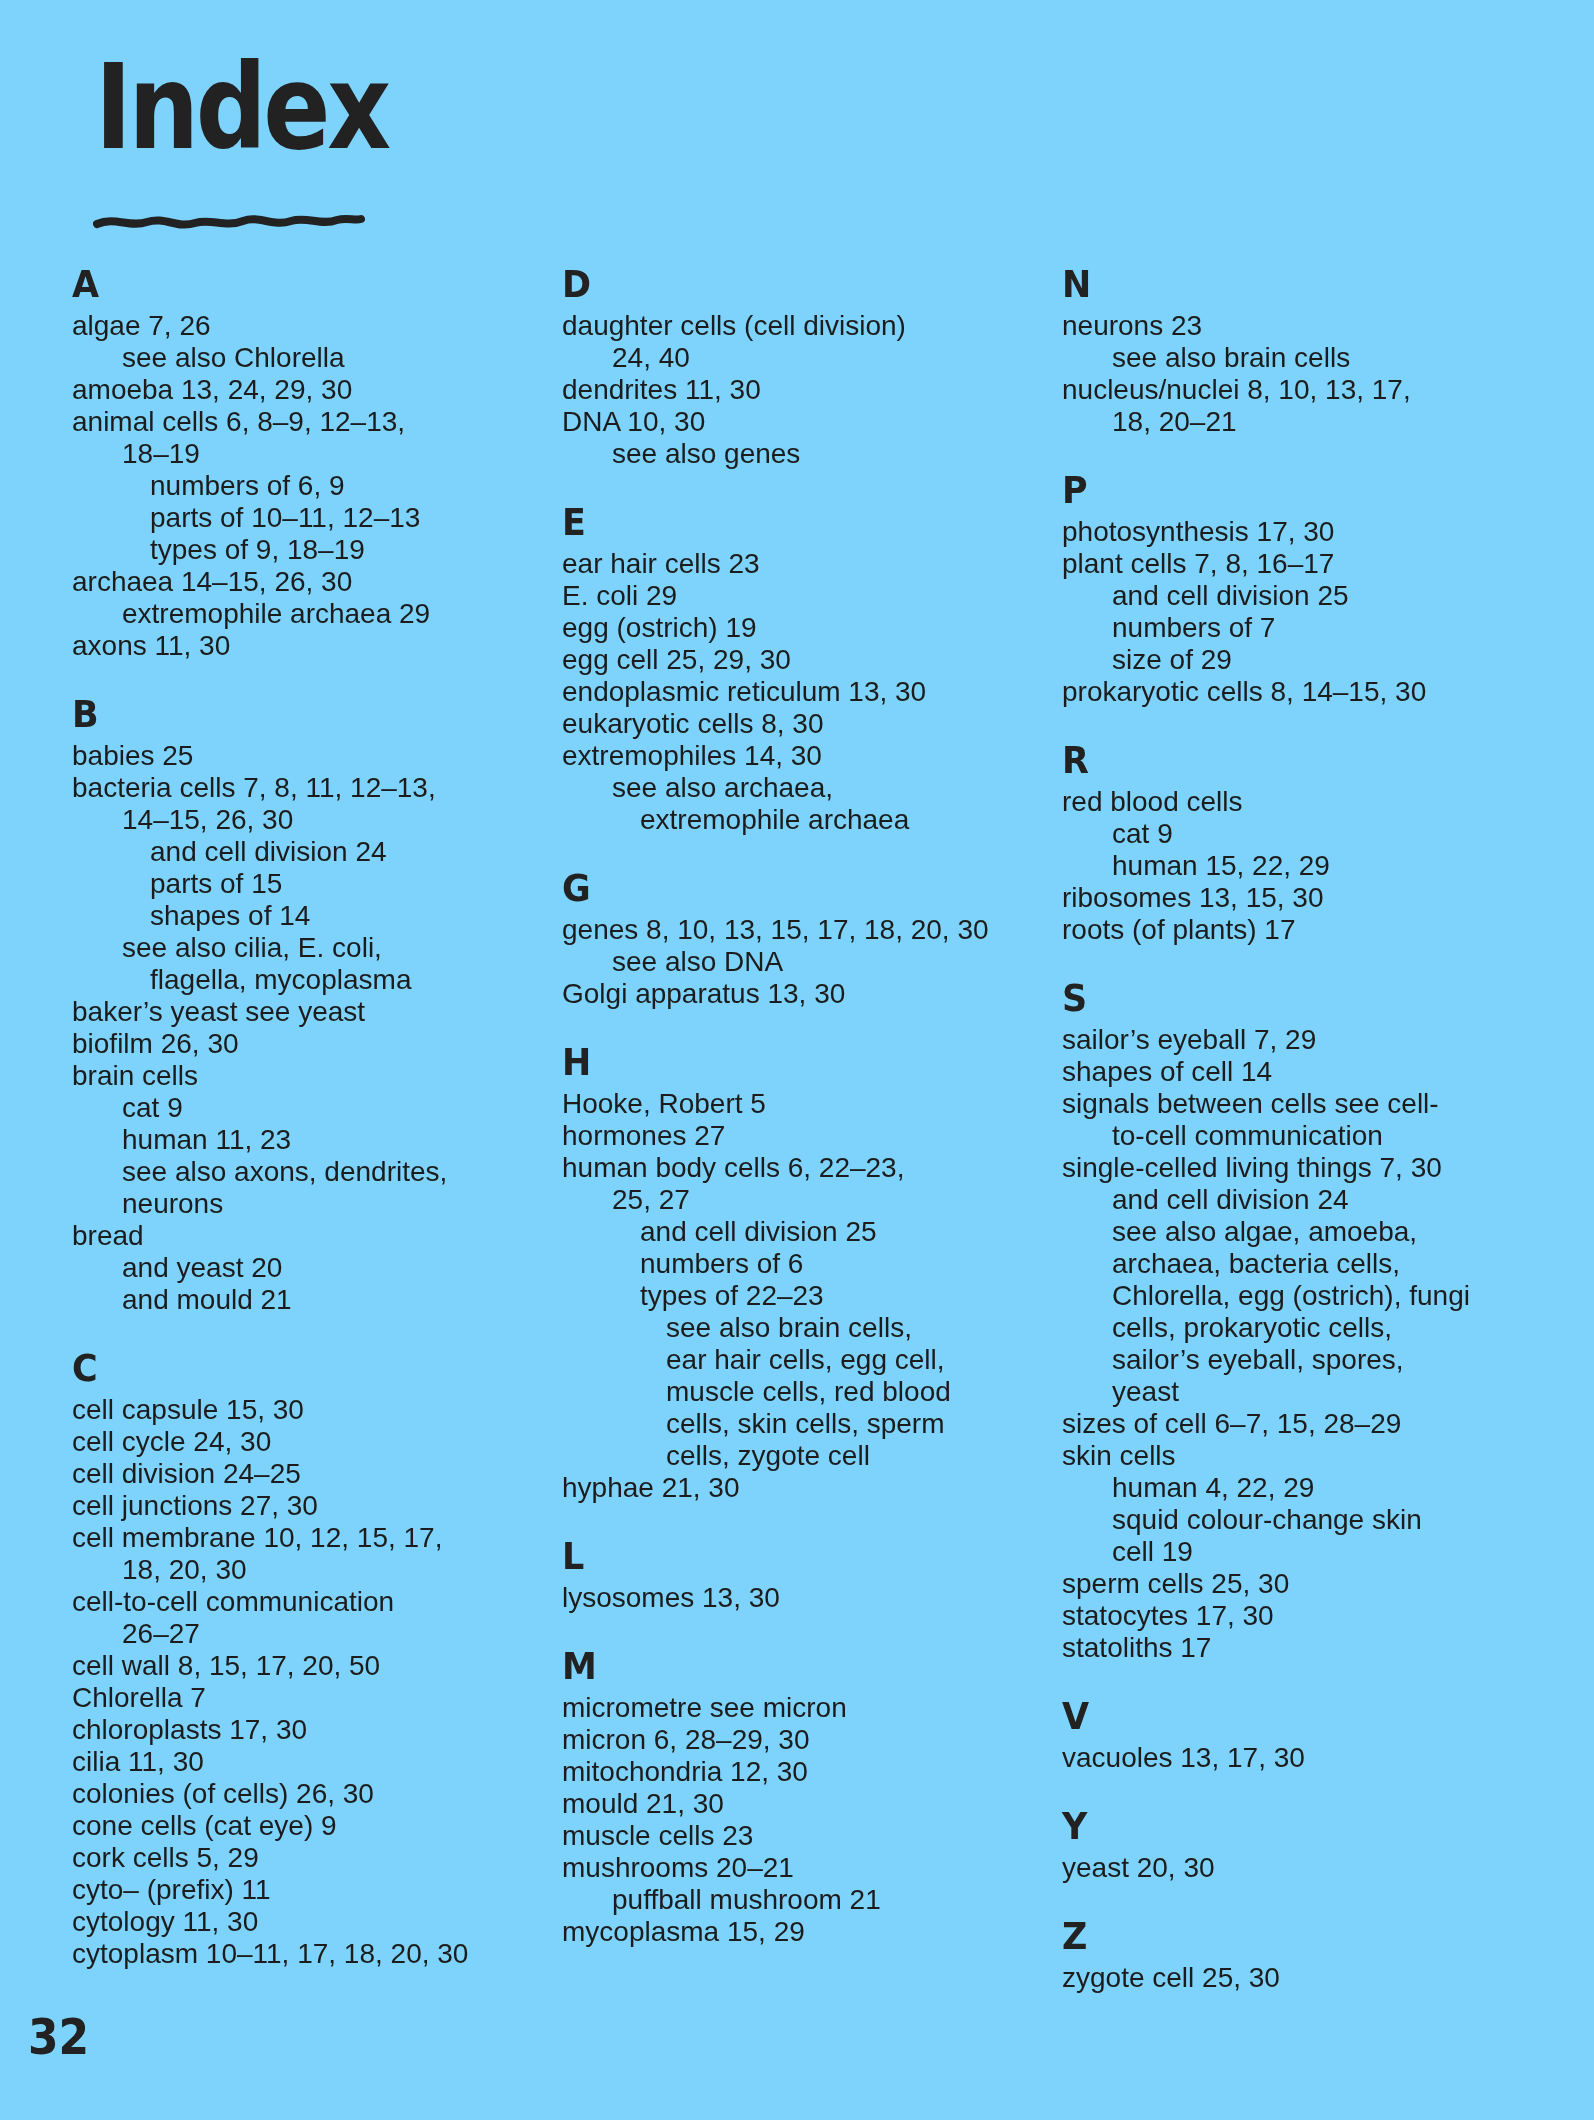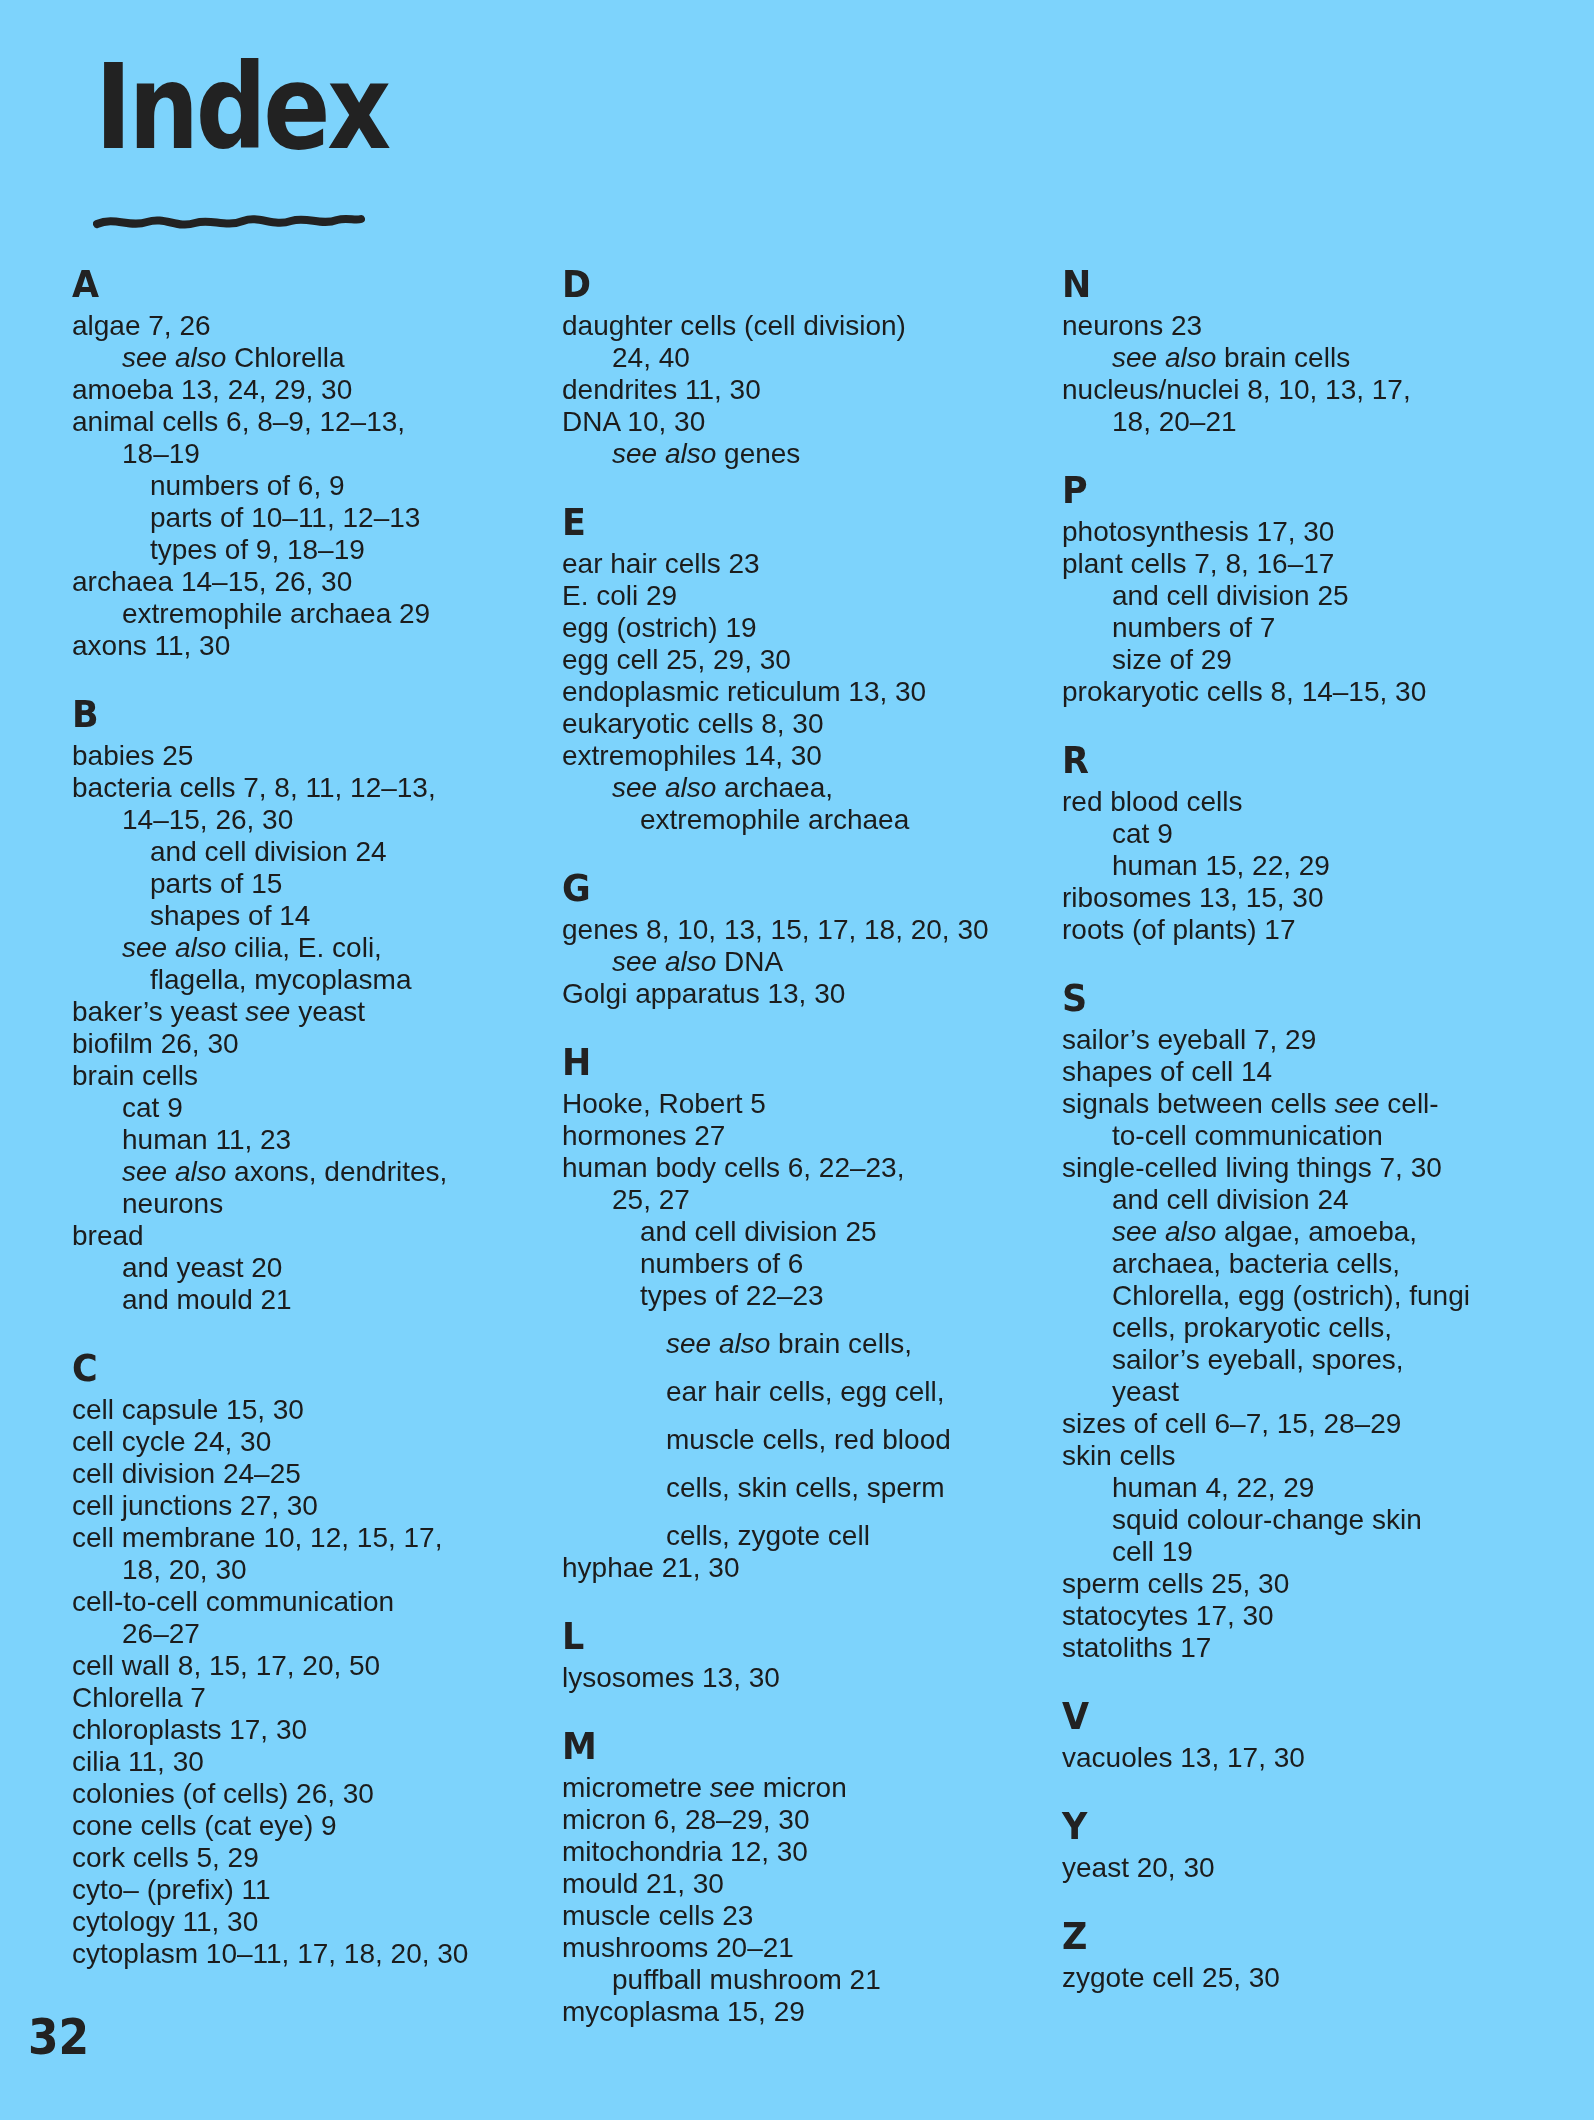--- a/index.html
+++ b/index.html
@@ -36,22 +36,22 @@
     transform-origin:left top;
     color:#222;
   }
   .line{
     font-size:28px;line-height:32px;
     white-space:nowrap;
     color:#1c1c1c;
   }
   .ind1{padding-left:50px;}
   .ind2{padding-left:78px;}
-  .ind3{padding-left:104px;margin-top:16px;}
-  .it{font-style:italic;}
+  .ind3{padding-left:104px;}
+  .it{}
   .pagenum{
     position:absolute;left:28px;top:2008px;
     font-family:"DejaVu Sans",sans-serif;
     font-weight:bold;
     font-size:50px;
     transform:scaleX(0.88);
     transform-origin:left top;
     color:#222;
   }
 </style>

